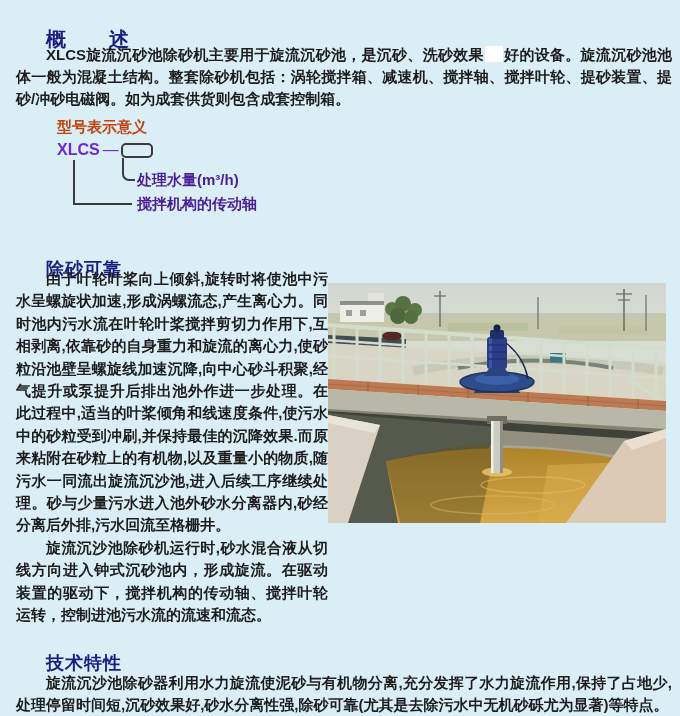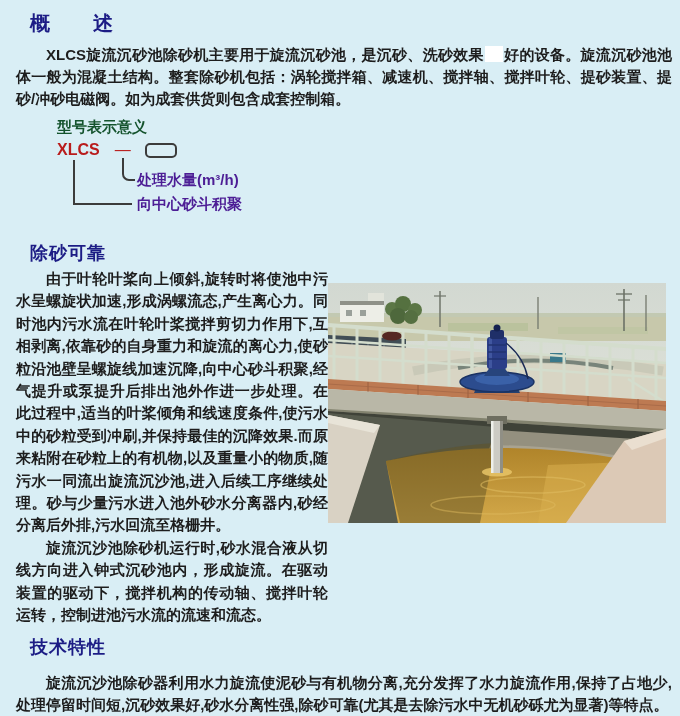--- a/index.html
+++ b/index.html
@@ -1,40 +1,40 @@
 <!DOCTYPE html>
 <html><head>
 <meta charset="utf-8">
 <style>
   html,body { margin:0; padding:0; background:#d9eef5; }
   .page {
     position:relative; width:680px; height:716px; overflow:hidden;
     background:#d9eef5;
     font-family:"Liberation Sans", sans-serif;
   }
-  .sec-title { position:absolute; margin:0; color:#1c1c85; font-weight:bold; letter-spacing:1px; }
+  .sec-title { position:absolute; margin:16px; color:#1c1c85; font-weight:bold; letter-spacing:1px; }
   .t-overview  { left:30px; top:10px;  font-size:20px; }
   .t-principle { left:30px; top:241px; font-size:18px; }
   .t-tech      { left:30px; top:635px; font-size:18px; }
 
   .para {
     margin:0; color:#1d1d1d; font-weight:bold; font-size:15px;
     line-height:22px; text-indent:2em; text-align:justify;
   }
   .overview-para { position:absolute; left:16px; top:44px; width:656px; }
   .gap-box {
     display:inline-block; width:18px; height:16px; background:#ffffff;
     vertical-align:-2px; text-indent:0; margin:0 1px;
   }
 
   .model-diagram { position:absolute; left:40px; top:118px; width:310px; height:104px; }
-  .md-title { position:absolute; left:17px; top:0; color:#14532d; font-size:15px; font-weight:bold; }
+  .md-title { position:absolute; left:17px; top:0; color:#c2410c; font-size:15px; font-weight:bold; }
   .md-row {
     position:absolute; left:17px; top:23px; display:flex; align-items:center;
-    color:#b91c1c; font-size:16px; font-weight:bold;gap:12px;
+    color:#6d28d9; font-size:16px; font-weight:bold;
   }
   .md-dash { margin:0 2px 0 3px; font-weight:normal; }
   .md-box {
     display:inline-block; width:28px; height:11px;
     border:2px solid #3b3b3b; border-radius:5px; background:transparent;
   }
   .md-line { position:absolute; border-left:2px solid #3b3b3b; border-bottom:2px solid #3b3b3b; }
   .md-line-a { left:82px; top:40px; width:11px; height:21px; border-bottom-left-radius:7px; }
   .md-line-b { left:33px; top:42px; width:57px; height:43px; }
   .md-label { position:absolute; left:97px; font-size:15px; font-weight:bold; color:#4c1d95; white-space:nowrap; }
@@ -61,21 +61,21 @@
   <div class="model-diagram">
     <div class="md-title">型号表示意义</div>
     <div class="md-row">
       <span class="md-code">XLCS</span>
       <span class="md-dash">—</span>
       <span class="md-box"></span>
     </div>
     <div class="md-line md-line-a"></div>
     <div class="md-line md-line-b"></div>
     <div class="md-label md-label-a">处理水量(m³/h)</div>
-    <div class="md-label md-label-b">向中心砂斗积聚</div>
+    <div class="md-label md-label-b">搅拌机构的传动轴</div>
   </div>
 
   <h2 class="sec-title t-principle">除砂可靠</h2>
 
   <div class="principle-text">
     <p class="para">由于叶轮叶桨向上倾斜,旋转时将使池中污水呈螺旋状加速,形成涡螺流态,产生离心力。同时池内污水流在叶轮叶桨搅拌剪切力作用下,互相剥离,依靠砂的自身重力和旋流的离心力,使砂粒沿池壁呈螺旋线加速沉降,向中心砂斗积聚,经气提升或泵提升后排出池外作进一步处理。在此过程中,适当的叶桨倾角和线速度条件,使污水中的砂粒受到冲刷,并保持最佳的沉降效果.而原来粘附在砂粒上的有机物,以及重量小的物质,随污水一同流出旋流沉沙池,进入后续工序继续处理。砂与少量污水进入池外砂水分离器内,砂经分离后外排,污水回流至格栅井。</p>
     <p class="para">旋流沉沙池除砂机运行时,砂水混合液从切线方向进入钟式沉砂池内，形成旋流。在驱动装置的驱动下，搅拌机构的传动轴、搅拌叶轮运转，控制进池污水流的流速和流态。</p>
   </div>
 
   <div class="photo" role="img" aria-label="旋流沉砂池现场照片：圆形混凝土沉砂池上方的走道与栏杆，中央为蓝色搅拌驱动装置及伸入池内的搅拌轴，池中为黄褐色污水">

